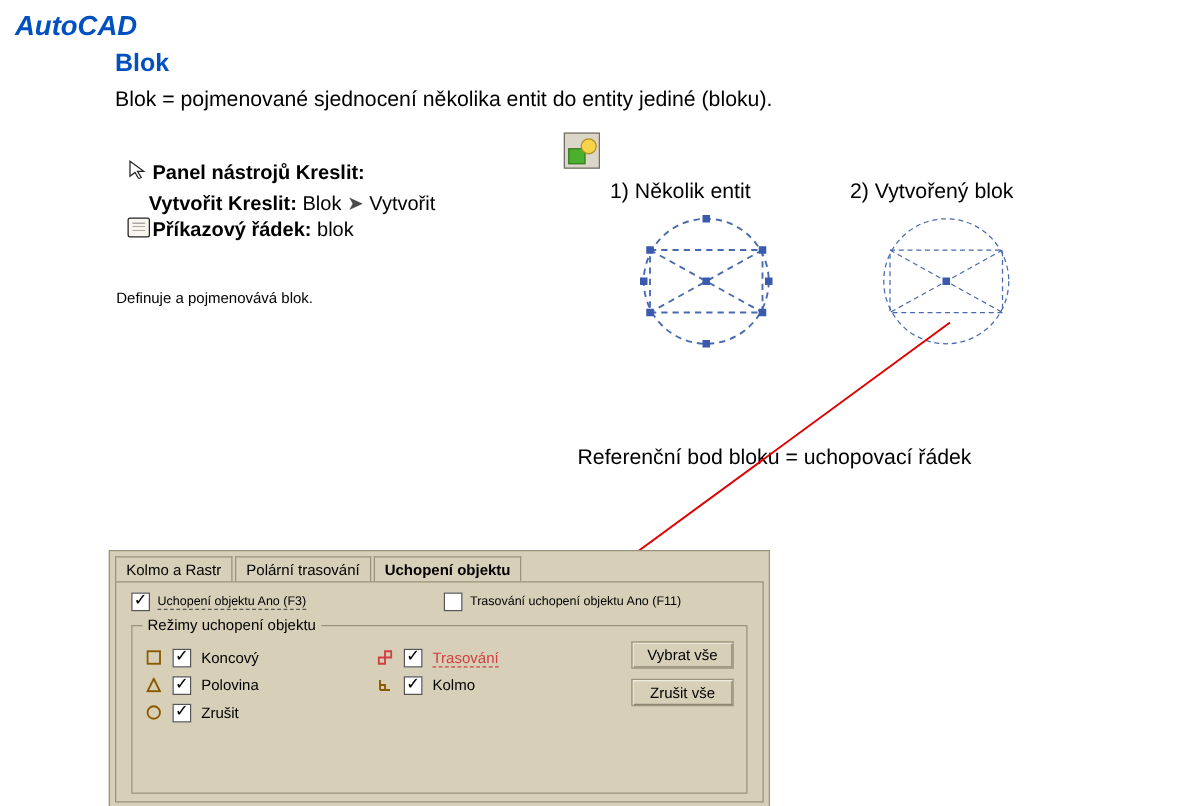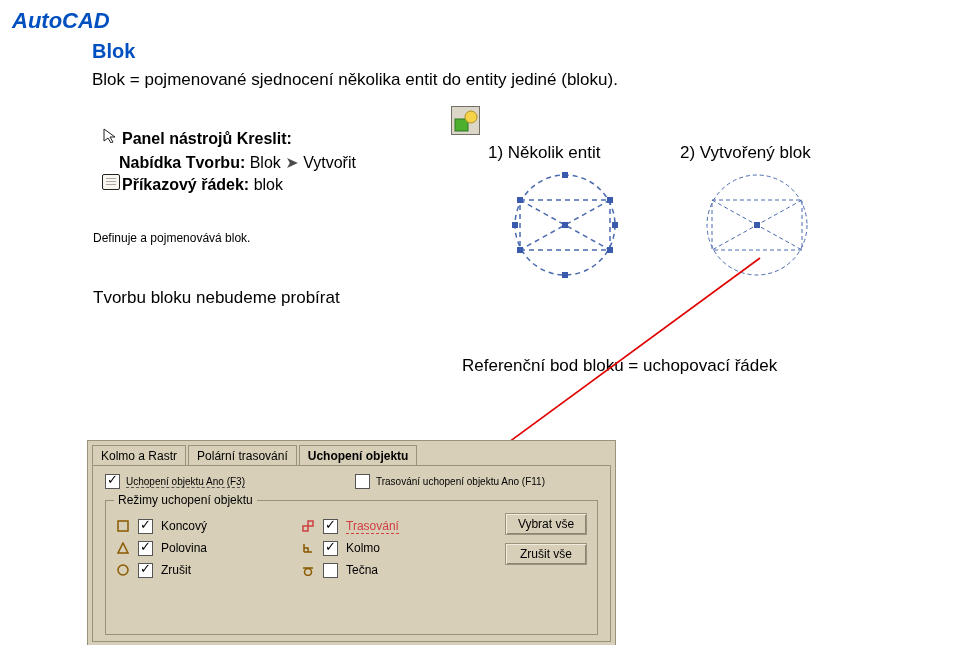--- a/index.html
+++ b/index.html
@@ -217,21 +217,21 @@
   <span class="panel-icon">
     <svg width="16" height="16">
         <path d="M2 2 L2 14 L6 11 L9 16 L11 15 L8 10 L13 10 Z" fill="none" stroke="#222" stroke-width="1"></path>
       </svg>
   </span>
   <div class="panel-line" style="left:122px;">
     <span class="bold">Panel nástrojů Kreslit:</span>
   </div>
 
   <div class="nabidka-line">
-    <span class="bold">Nabídka Tvorbu:</span>
+    <span class="bold">Vytvořit Kreslit:</span>
     <span>Blok</span>
     <span class="arrow"> ➤ </span>
     <span>Vytvořit</span>
   </div>
 
   <span class="key-icon"></span>
   <div class="prikaz-line" style="left:122px;">
     <span class="bold">Příkazový řádek:</span>
     <span>blok</span>
   </div>
@@ -258,21 +258,20 @@
   </svg>
 
   <svg class="fig2svg" width="140" height="110">
     <circle cx="70" cy="55" r="50" fill="none" stroke="#4a6ab0" stroke-width="1" stroke-dasharray="4,3"></circle>
     <rect x="25" y="30" width="90" height="50" fill="none" stroke="#4a6ab0" stroke-width="1" stroke-dasharray="4,3"></rect>
     <line x1="25" y1="30" x2="115" y2="80" stroke="#4a6ab0" stroke-width="1" stroke-dasharray="4,3"></line>
     <line x1="115" y1="30" x2="25" y2="80" stroke="#4a6ab0" stroke-width="1" stroke-dasharray="4,3"></line>
     <rect x="67" y="52" width="6" height="6" fill="#3a5aad"></rect>
   </svg>
 
-  <div class="tvorbu">Tvorbu bloku nebudeme probírat</div>
   <div class="ref-line">Referenční bod bloku = uchopovací řádek</div>
 
   <svg class="red-arrow-svg" width="420" height="300">
     <line x1="400" y1="2" x2="10" y2="288" stroke="#e00000" stroke-width="1.6"></line>
     <polygon points="10,288 22,276 19,289" fill="#e00000"></polygon>
   </svg>
 
   <div class="dialog">
     <div class="tabs">
       <div class="tab">Kolmo a Rastr</div>
@@ -336,30 +335,20 @@
           </div>
           <div class="snap-row">
             <span class="sym">
                 <svg width="12" height="12">
                   <path d="M2 10 L10 10 M2 10 L2 2 M2 6 L6 6 L6 10" fill="none" stroke="#8a5a00" stroke-width="1.5"></path>
                 </svg>
               </span>
             <span class="chkbox checked"></span>
             <span>Kolmo</span>
           </div>
-          <div class="snap-row">
-            <span class="sym">
-                <svg width="12" height="12">
-                  <circle cx="6" cy="8" r="3.5" fill="none" stroke="#8a5a00" stroke-width="1.5"></circle>
-                  <line x1="1" y1="4" x2="11" y2="4" stroke="#8a5a00" stroke-width="1.5"></line>
-                </svg>
-              </span>
-            <span class="chkbox"></span>
-            <span>Tečna</span>
-          </div>
         </div>
 
         <div class="btns">
           <div class="btn">Vybrat vše</div>
           <div class="btn">Zrušit vše</div>
         </div>
       </div>
     </div>
   </div>
 

